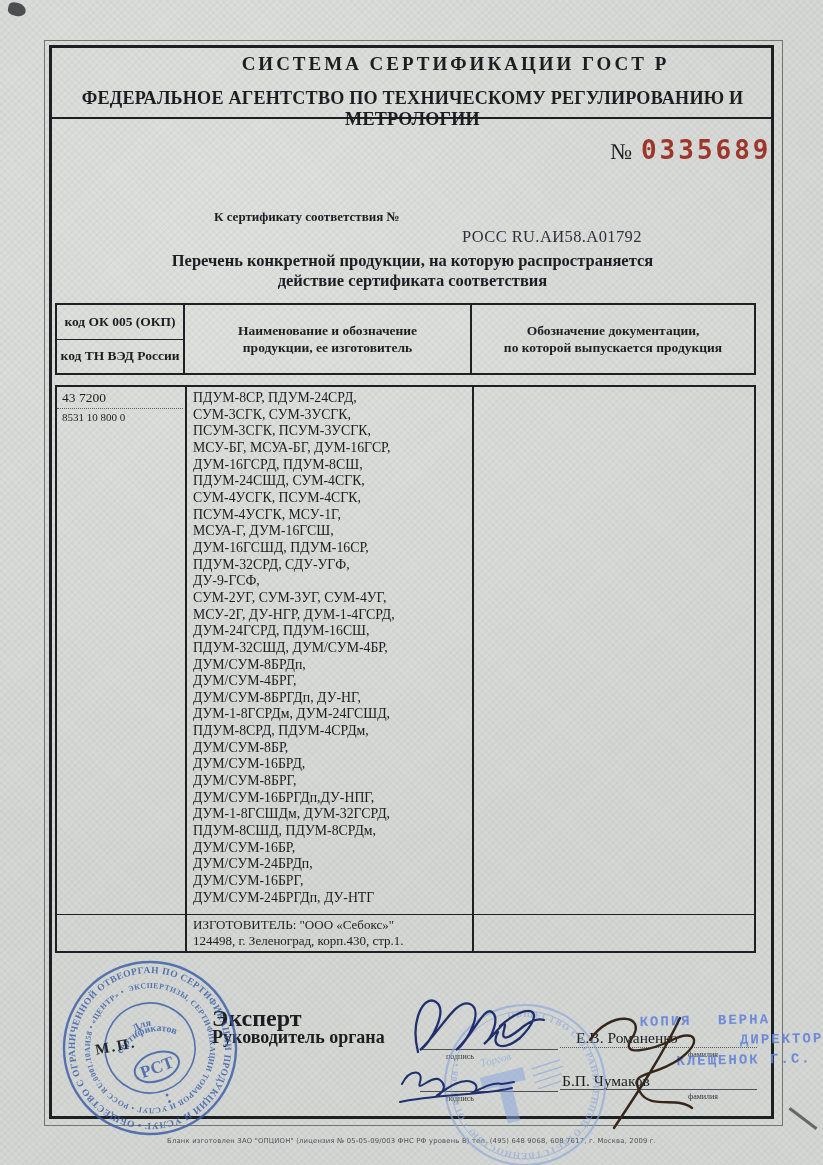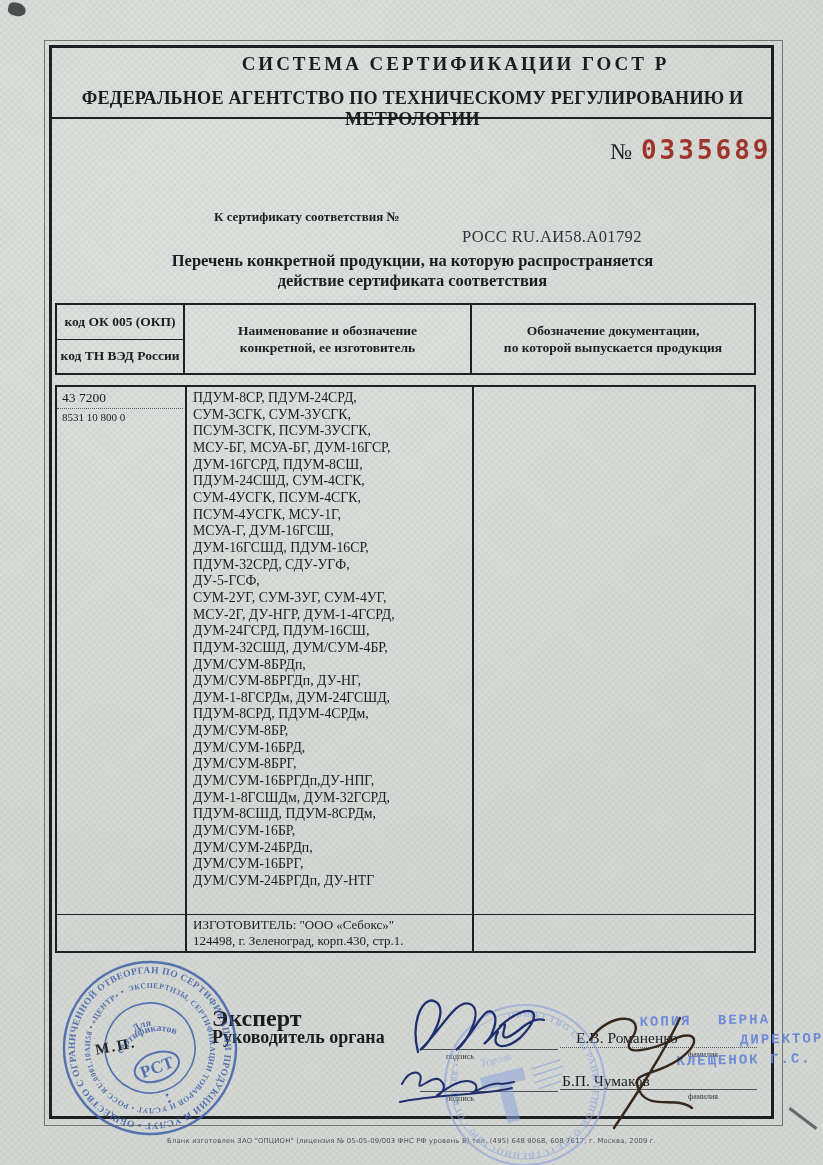--- a/index.html
+++ b/index.html
@@ -97,21 +97,21 @@
   <div class="abs cert-number">РОСС RU.АИ58.А01792</div>
   <div class="abs desc1">Перечень конкретной продукции,  на которую распространяется</div>
   <div class="abs desc2">действие сертификата соответствия</div>
 
   <div class="abs thead">
     <div class="th-col1">
       <div>код ОК 005 (ОКП)</div>
       <div>код ТН ВЭД России</div>
     </div>
     <div class="th-col2">Наименование и обозначение
-конкретной, ее изготовитель</div>
+продукции, ее изготовитель</div>
     <div class="th-col3">Обозначение документации,
 по которой выпускается продукция</div>
   </div>
 
   <div class="abs tbody">
     <div class="abs vline1"></div>
     <div class="abs vline2"></div>
     <div class="abs code-okp">43 7200</div>
     <div class="abs code-tnved">8531 10 800 0</div>
     <div class="abs product-list">
@@ -119,26 +119,27 @@
         <div class="product-line">СУМ-3СГК, СУМ-3УСГК,</div>
         <div class="product-line">ПСУМ-3СГК, ПСУМ-3УСГК,</div>
         <div class="product-line">МСУ-БГ, МСУА-БГ, ДУМ-16ГСР,</div>
         <div class="product-line">ДУМ-16ГСРД, ПДУМ-8СШ,</div>
         <div class="product-line">ПДУМ-24СШД, СУМ-4СГК,</div>
         <div class="product-line">СУМ-4УСГК, ПСУМ-4СГК,</div>
         <div class="product-line">ПСУМ-4УСГК, МСУ-1Г,</div>
         <div class="product-line">МСУА-Г, ДУМ-16ГСШ,</div>
         <div class="product-line">ДУМ-16ГСШД, ПДУМ-16СР,</div>
         <div class="product-line">ПДУМ-32СРД, СДУ-УГФ,</div>
-        <div class="product-line">ДУ-5-ГСФ,</div>
+        <div class="product-line">ДУ-9-ГСФ,</div>
         <div class="product-line">СУМ-2УГ, СУМ-3УГ, СУМ-4УГ,</div>
         <div class="product-line">МСУ-2Г, ДУ-НГР, ДУМ-1-4ГСРД,</div>
         <div class="product-line">ДУМ-24ГСРД, ПДУМ-16СШ,</div>
         <div class="product-line">ПДУМ-32СШД, ДУМ/СУМ-4БР,</div>
         <div class="product-line">ДУМ/СУМ-8БРДп,</div>
+        <div class="product-line">ДУМ/СУМ-4БРГ,</div>
         <div class="product-line">ДУМ/СУМ-8БРГДп, ДУ-НГ,</div>
         <div class="product-line">ДУМ-1-8ГСРДм, ДУМ-24ГСШД,</div>
         <div class="product-line">ПДУМ-8СРД, ПДУМ-4СРДм,</div>
         <div class="product-line">ДУМ/СУМ-8БР,</div>
         <div class="product-line">ДУМ/СУМ-16БРД,</div>
         <div class="product-line">ДУМ/СУМ-8БРГ,</div>
         <div class="product-line">ДУМ/СУМ-16БРГДп,ДУ-НПГ,</div>
         <div class="product-line">ДУМ-1-8ГСШДм, ДУМ-32ГСРД,</div>
         <div class="product-line">ПДУМ-8СШД, ПДУМ-8СРДм,</div>
         <div class="product-line">ДУМ/СУМ-16БР,</div>

